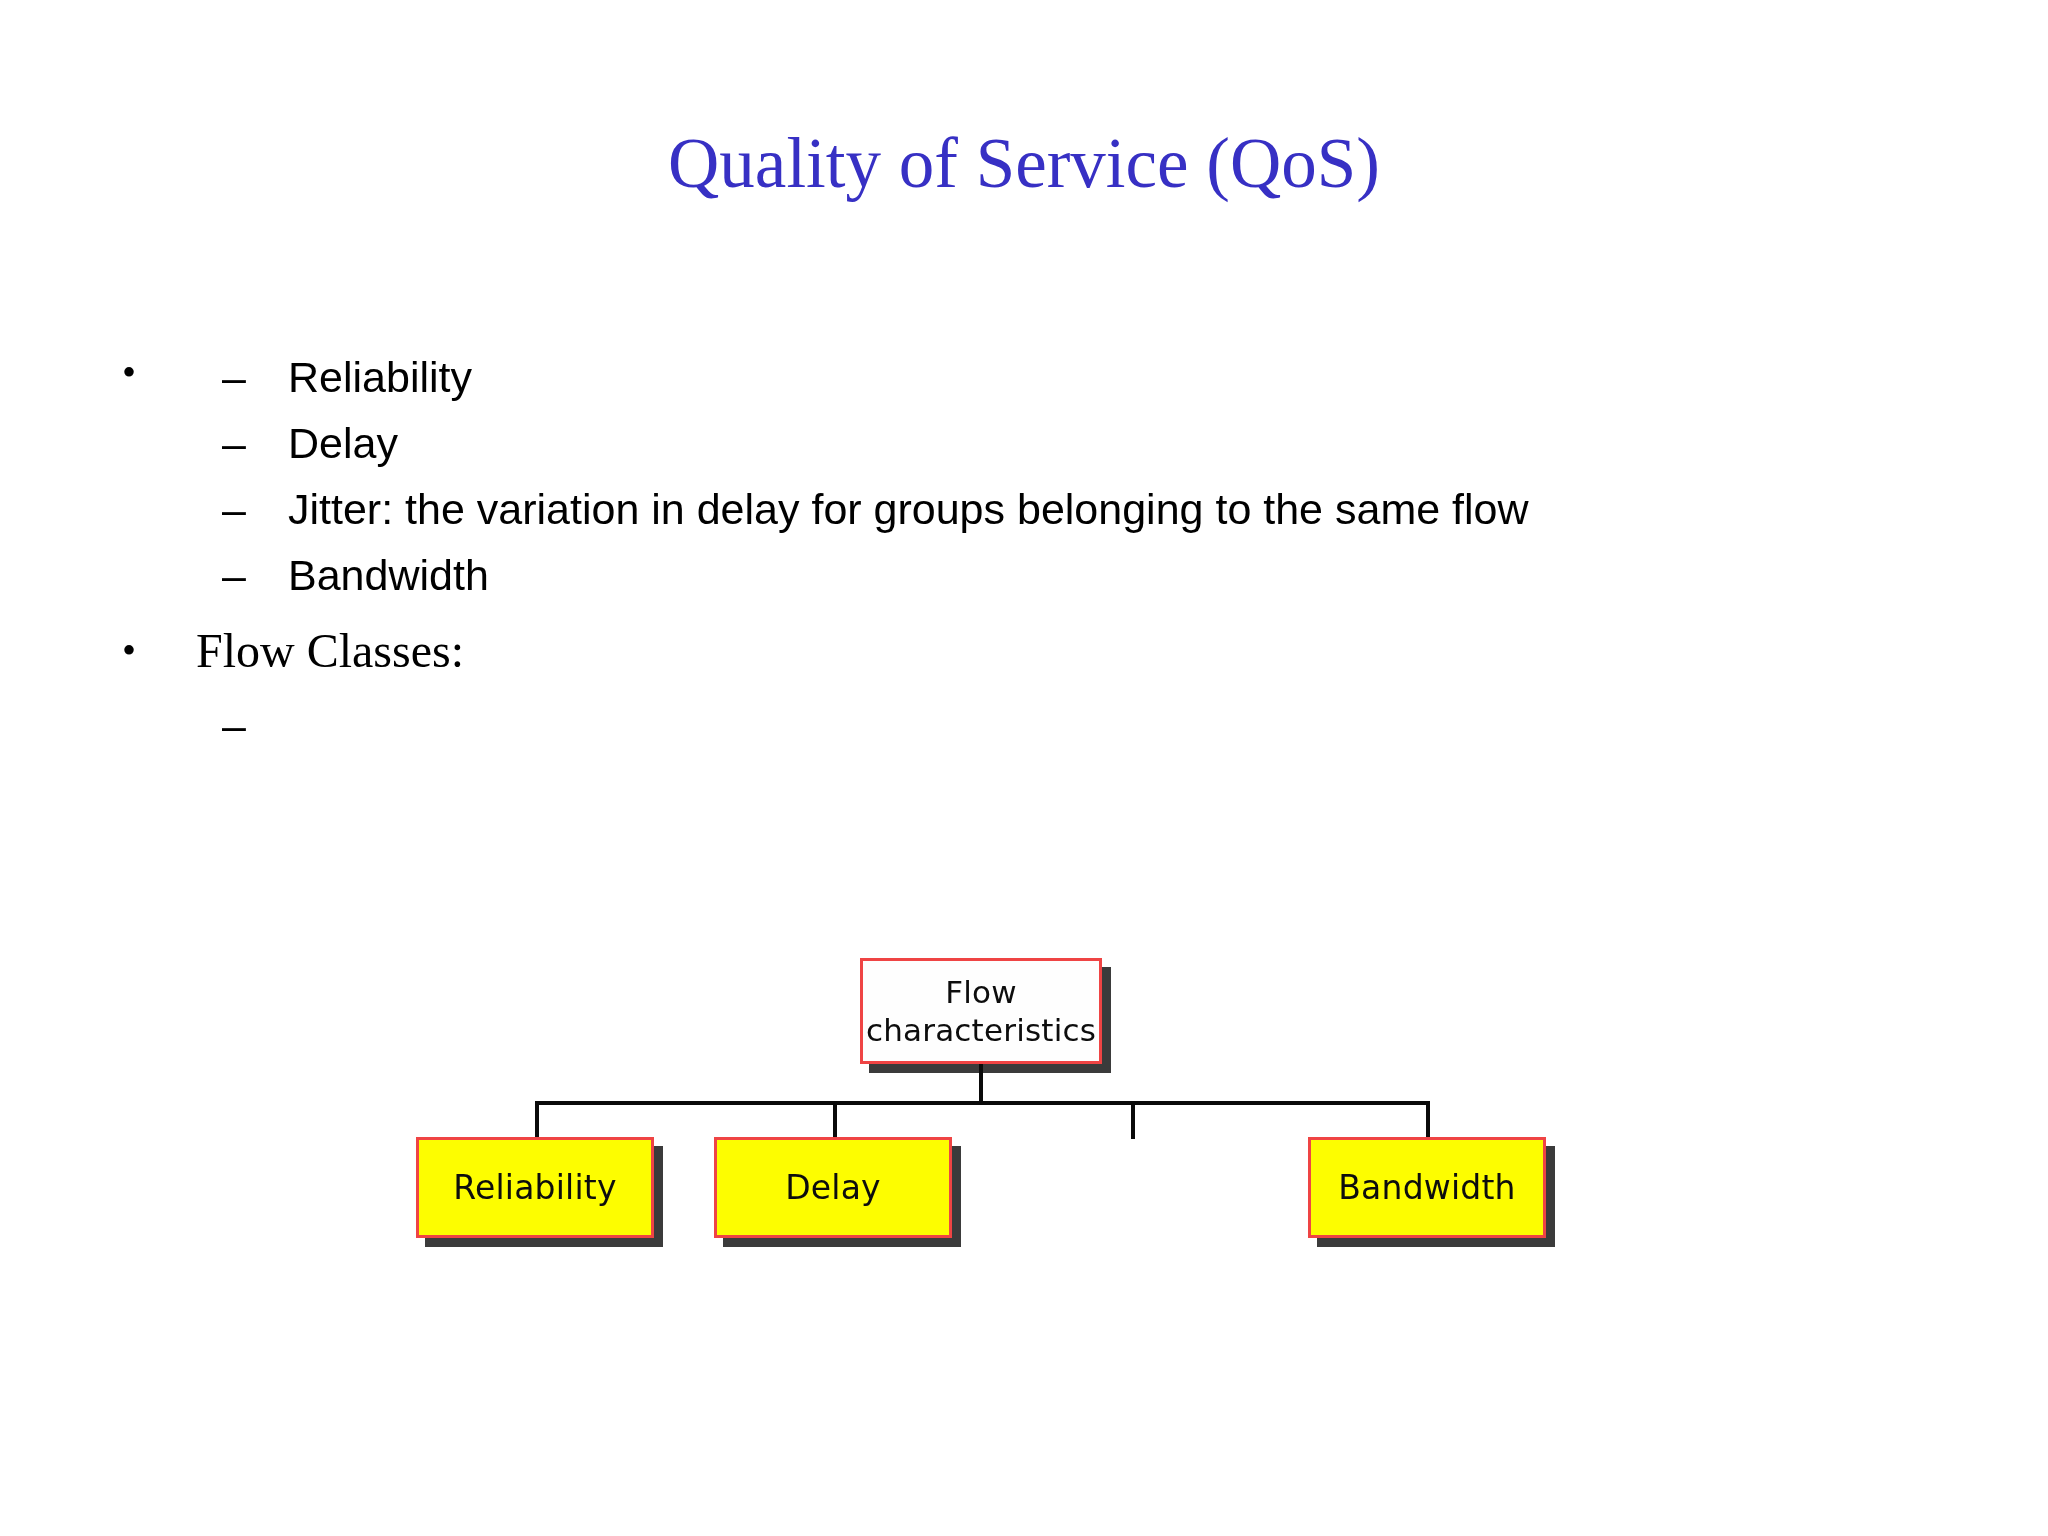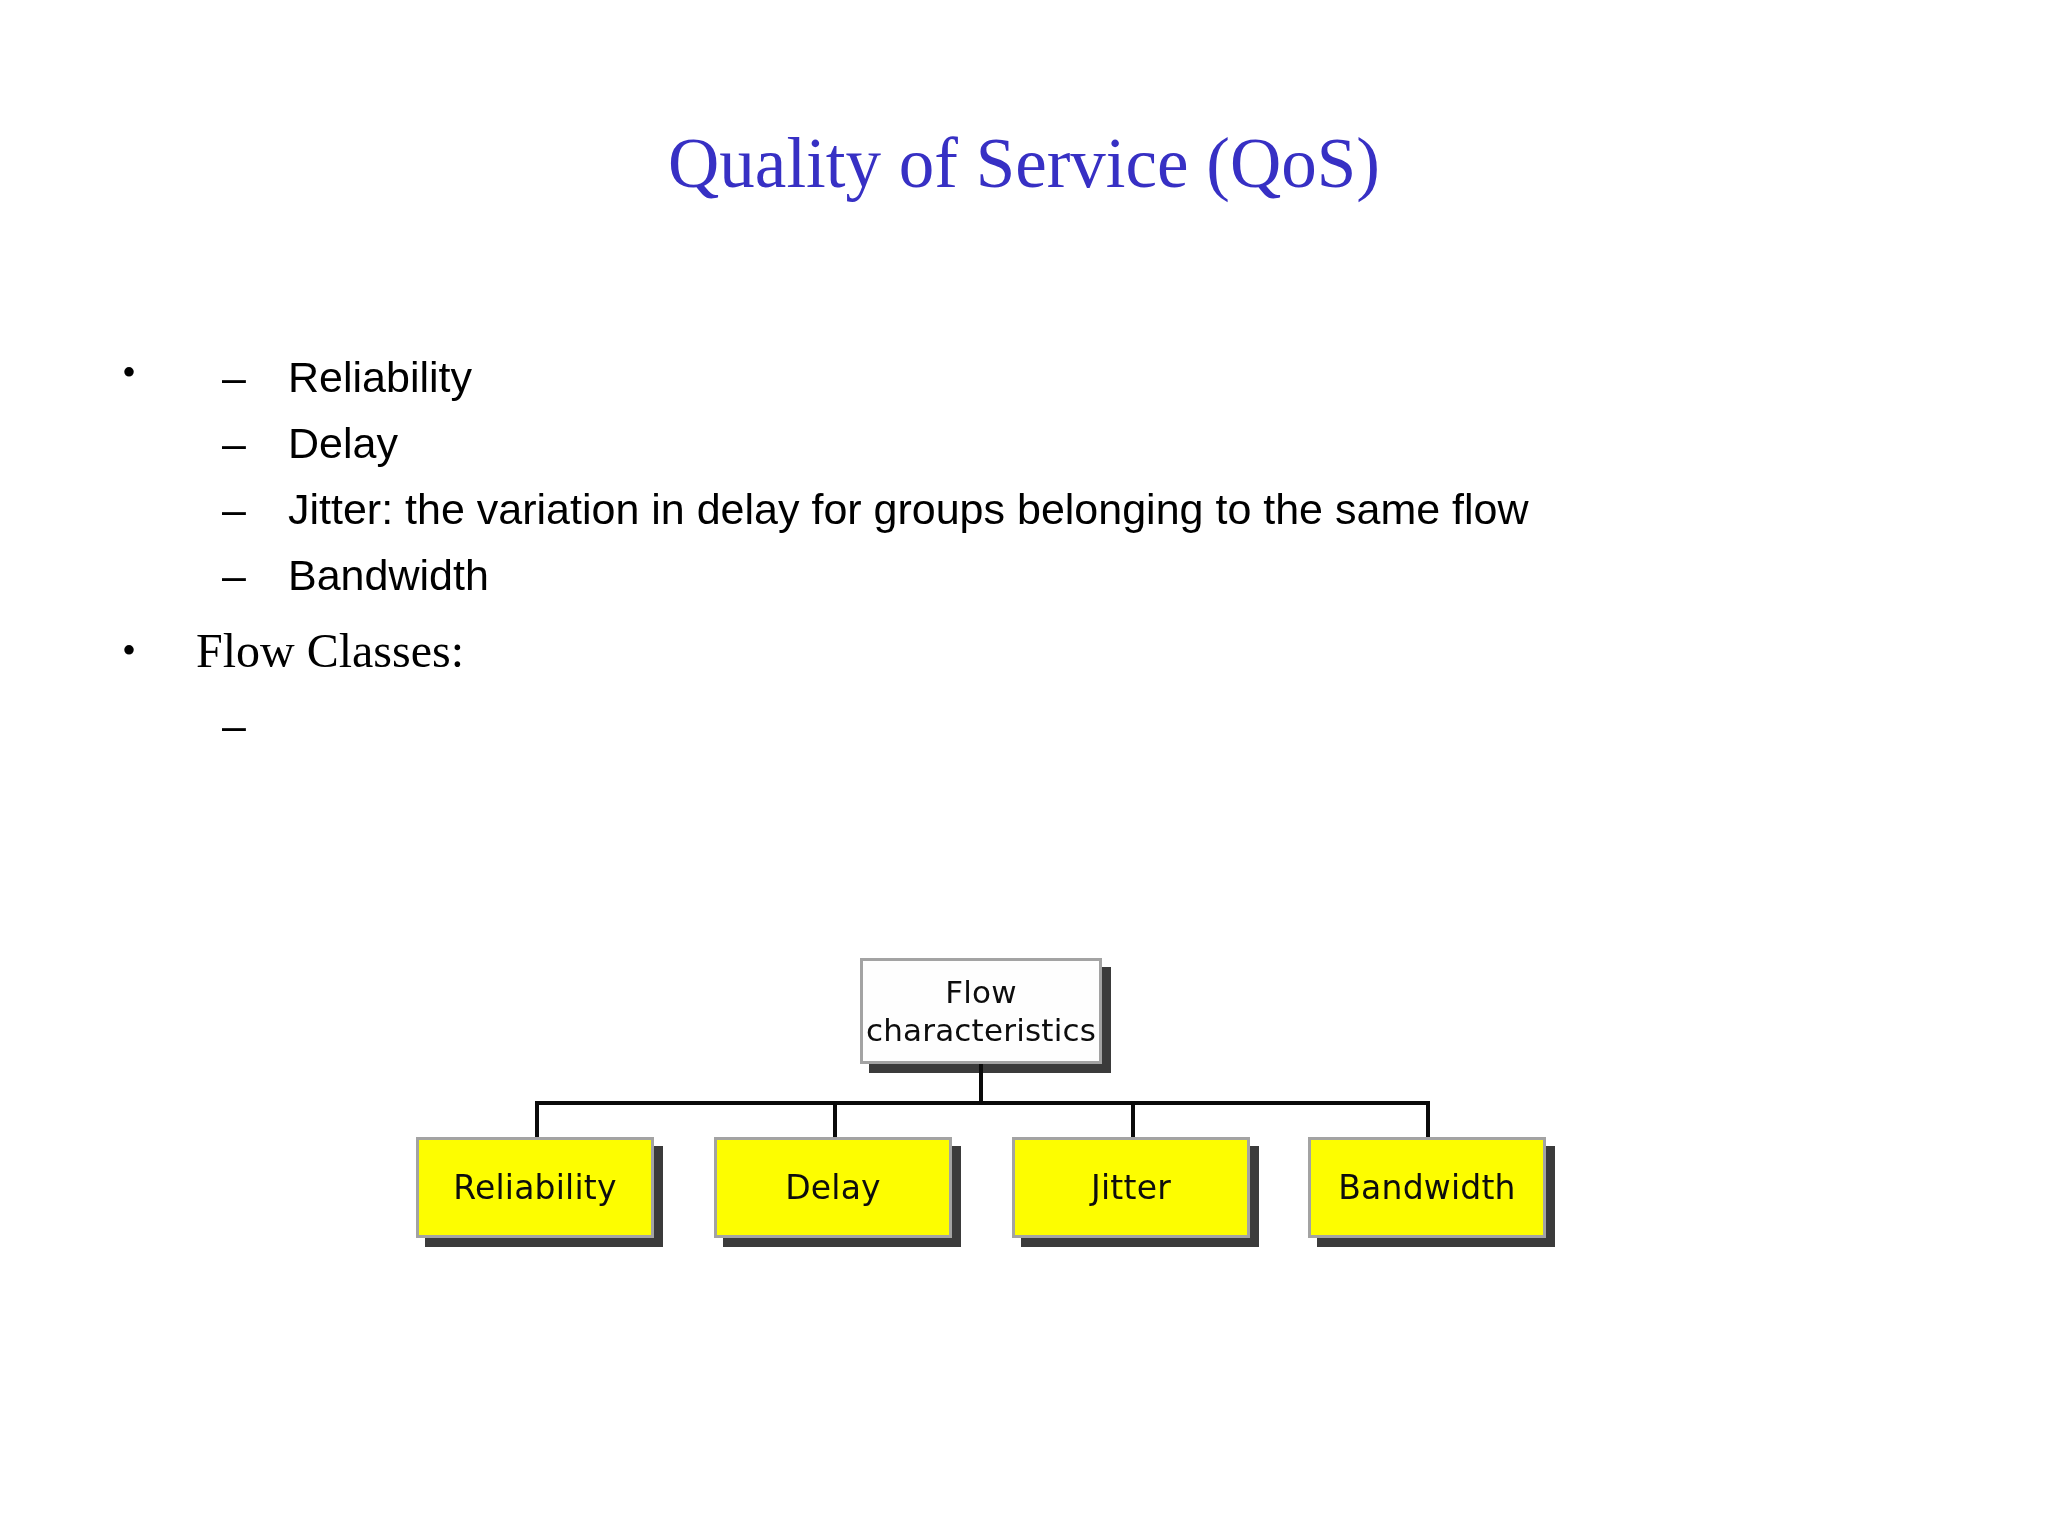--- a/index.html
+++ b/index.html
@@ -99,21 +99,21 @@
     top: 0;
     width: 2048px;
     height: 1536px;
     pointer-events: none;
   }
   #diagram .node { pointer-events: auto; }
 
   .node {
     position: absolute;
     box-sizing: border-box;
-    border: 3px solid #a3a3a3;
+    border: 3px solid #ef4444;
     display: flex;
     align-items: center;
     justify-content: center;
     text-align: center;
     font-family: "DejaVu Sans", sans-serif;
     color: #0d0d0d;
     box-shadow: 9px 9px 0 0 #3b3b3b;
   }
   .node-root {
     background: #fefefe;
@@ -204,23 +204,20 @@
     <div class="wire wire-v" style="left:1426px; top:1101px; width:4px; height:38px;"></div>
 
     <div class="node node-leaf" style="left:416px; top:1137px; width:238px; height:101px;">
       <span>Reliability</span>
     </div>
 
     <div class="node node-leaf" style="left:714px; top:1137px; width:238px; height:101px;">
       <span>Delay</span>
     </div>
 
-    <div class="node node-leaf" style="left:1012px; top:1137px; width:238px; height:101px;">
-      <span>Jitter</span>
-    </div>
 
     <div class="node node-leaf" style="left:1308px; top:1137px; width:238px; height:101px;">
       <span>Bandwidth</span>
     </div>
 
   </div>
 
 </div>
 
 </body></html>

